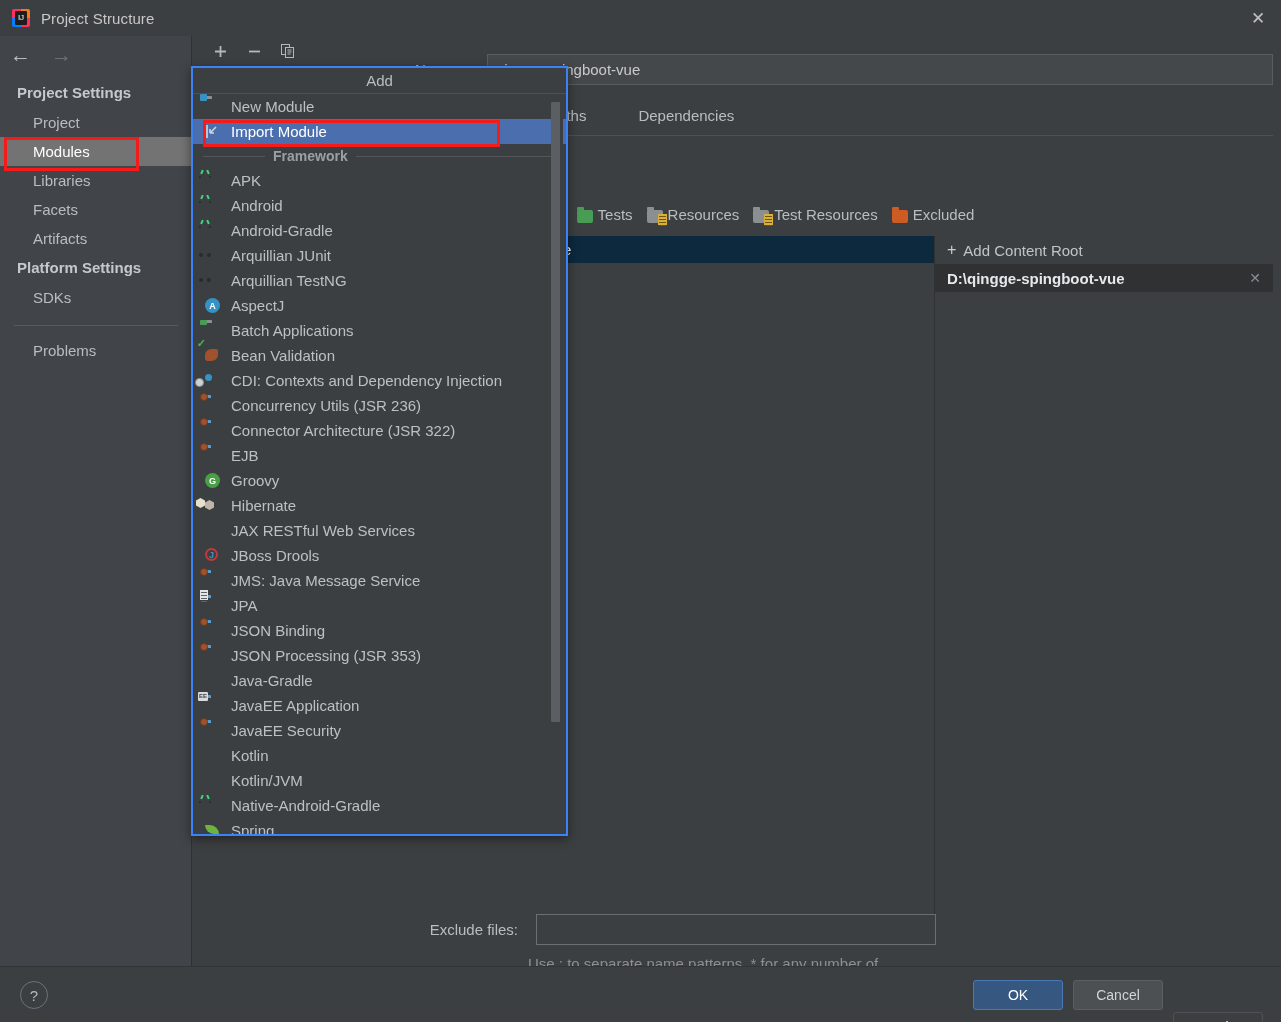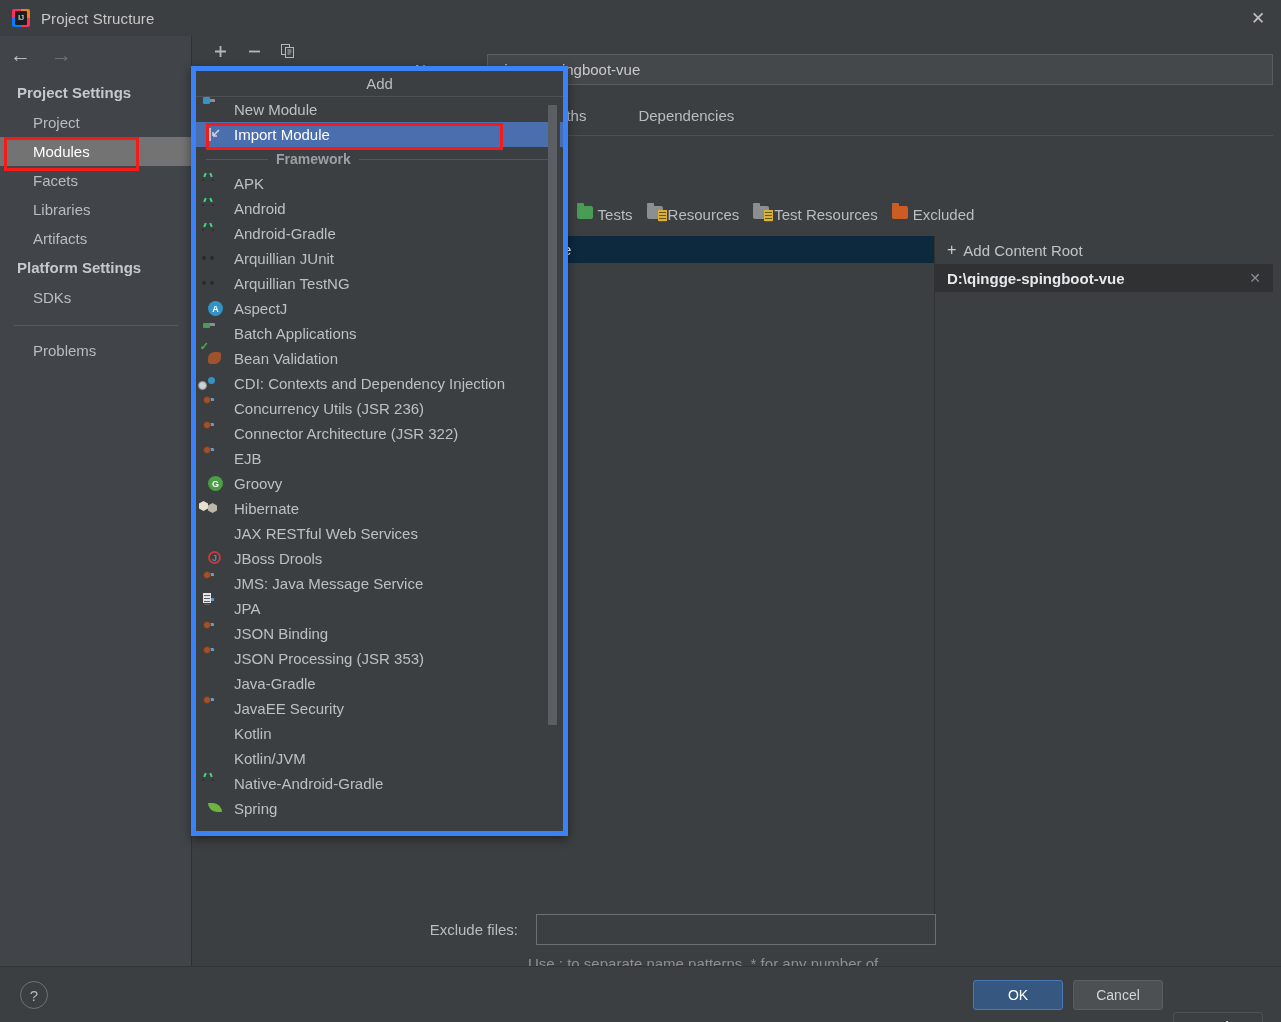--- a/index.html
+++ b/index.html
@@ -97,21 +97,21 @@
   .sdk-combo {
     flex: 1; height: 31px; background: #3c3f41; border: 1px solid #5a5d5f;
     display: flex; align-items: center; padding: 0 8px; position: relative;
   }
   .sdk-val { font-size: 15px; color: #c8cacb; }
   .sdk-sub { font-size: 15px; color: #8b8f93; margin-left: 6px; }
   .sdk-caret { position: absolute; right: 10px; top: 12px; width: 0; height: 0;
     border-left: 5px solid transparent; border-right: 5px solid transparent; border-top: 6px solid #b0b4b8; }
 
   .markrow { position: absolute; left: 222px; top: 164px; width: 858px; height: 28px; display: flex; align-items: center; gap: 14px; }
-  .mark { display: flex; align-items: flex-start; gap: 5px; font-size: 15px; color: #b9bdc1; }
+  .mark { display: flex; align-items: flex-end; gap: 5px; font-size: 15px; color: #b9bdc1; }
   .fld { width: 16px; height: 13px; border-radius: 1px 2px 2px 2px; position: relative; flex: 0 0 auto; }
   .fld::before { content:""; position:absolute; left:0; top:-3px; width:7px; height:3px; border-radius:1px 1px 0 0; background:inherit; }
   .fld-green { background: #499c54; }
   .fld-grey  { background: #8c8f91; }
   .fld-orange{ background: #cc5c23; }
   .fld-lines { position:absolute; right:-4px; bottom:-2px; width:9px; height:11px; background:#d9b03a; }
   .fld-lines i { display:block; height:1px; background:#6b5512; margin:2px 1px 0 1px; }
 
   
   .split { position: absolute; left: 222px; top: 200px; width: 858px; height: 690px; display: flex; }
@@ -153,21 +153,21 @@
     min-width: 90px; height: 30px; border-radius: 3px; font-size: 14px;
     display: flex; align-items: center; justify-content: center;
     border: 1px solid #5b5f63; background: #4c5052; color: #d2d5d8;
   }
   .btn.primary { background: #365880; border-color: #4a7ab5; color: #ffffff; }
   .btn.disabled { background: #3c3f41; color: #ffffff; border-color: #4d5155; margin-top: 32px; }
 
   
   .popup {
     position: absolute; left: 191px; top: 66px; width: 377px; height: 770px;
-    background: #3c3f41; border: 5px solid #3b82f6;
+    background: #3c3f41; border: 2px solid #3b82f6;
     box-shadow: 0 3px 10px rgba(0,0,0,.45);
     overflow: hidden;
   }
   .popup-title {
     height: 26px; line-height: 26px; text-align: center;
     font-size: 15px; color: #b9bdc1; background: #3c3f41;
     border-bottom: 1px solid #4e5154;
   }
   .mi {
     height: 25px; display: flex; align-items: center; gap: 9px;
@@ -270,22 +270,22 @@
     <span class="arw dim">→</span>
   </div>
 
   <div class="side-list">
     <div class="side-head">Project Settings</div>
     <div class="side-item">Project</div>
     <div style="position:relative">
       <div class="side-item selected">Modules</div>
       <div class="side-highlight"></div>
     </div>
+    <div class="side-item">Libraries</div>
     <div class="side-item">Facets</div>
-    <div class="side-item">Libraries</div>
     <div class="side-item">Artifacts</div>
     <div class="side-head">Platform Settings</div>
     <div class="side-item">SDKs</div>
     <div class="side-sep"></div>
     <div class="side-item">Problems</div>
   </div>
 </div>
 
 <div class="main">
 
@@ -503,20 +503,24 @@
   </div>
   <div class="mi">
     <span class="mi-ico"><span class="ic-jsquare"><span class="bean"></span></span></span>
     <span>JSON Processing (JSR 353)</span>
   </div>
   <div class="mi">
     <span class="mi-ico ic-blank"></span>
     <span>Java-Gradle</span>
   </div>
   <div class="mi">
+    <span class="mi-ico"><span class="ic-jsquare"><span class="ee">EE</span></span></span>
+    <span>JavaEE Application</span>
+  </div>
+  <div class="mi">
     <span class="mi-ico"><span class="ic-jsquare"><span class="bean"></span></span></span>
     <span>JavaEE Security</span>
   </div>
   <div class="mi">
     <span class="mi-ico"><span class="ic-kotlin"><span class="k1"></span><span class="k2"></span><span class="k3"></span></span></span>
     <span>Kotlin</span>
   </div>
   <div class="mi">
     <span class="mi-ico"><span class="ic-kotlin"><span class="k1"></span><span class="k2"></span><span class="k3"></span></span></span>
     <span>Kotlin/JVM</span>

